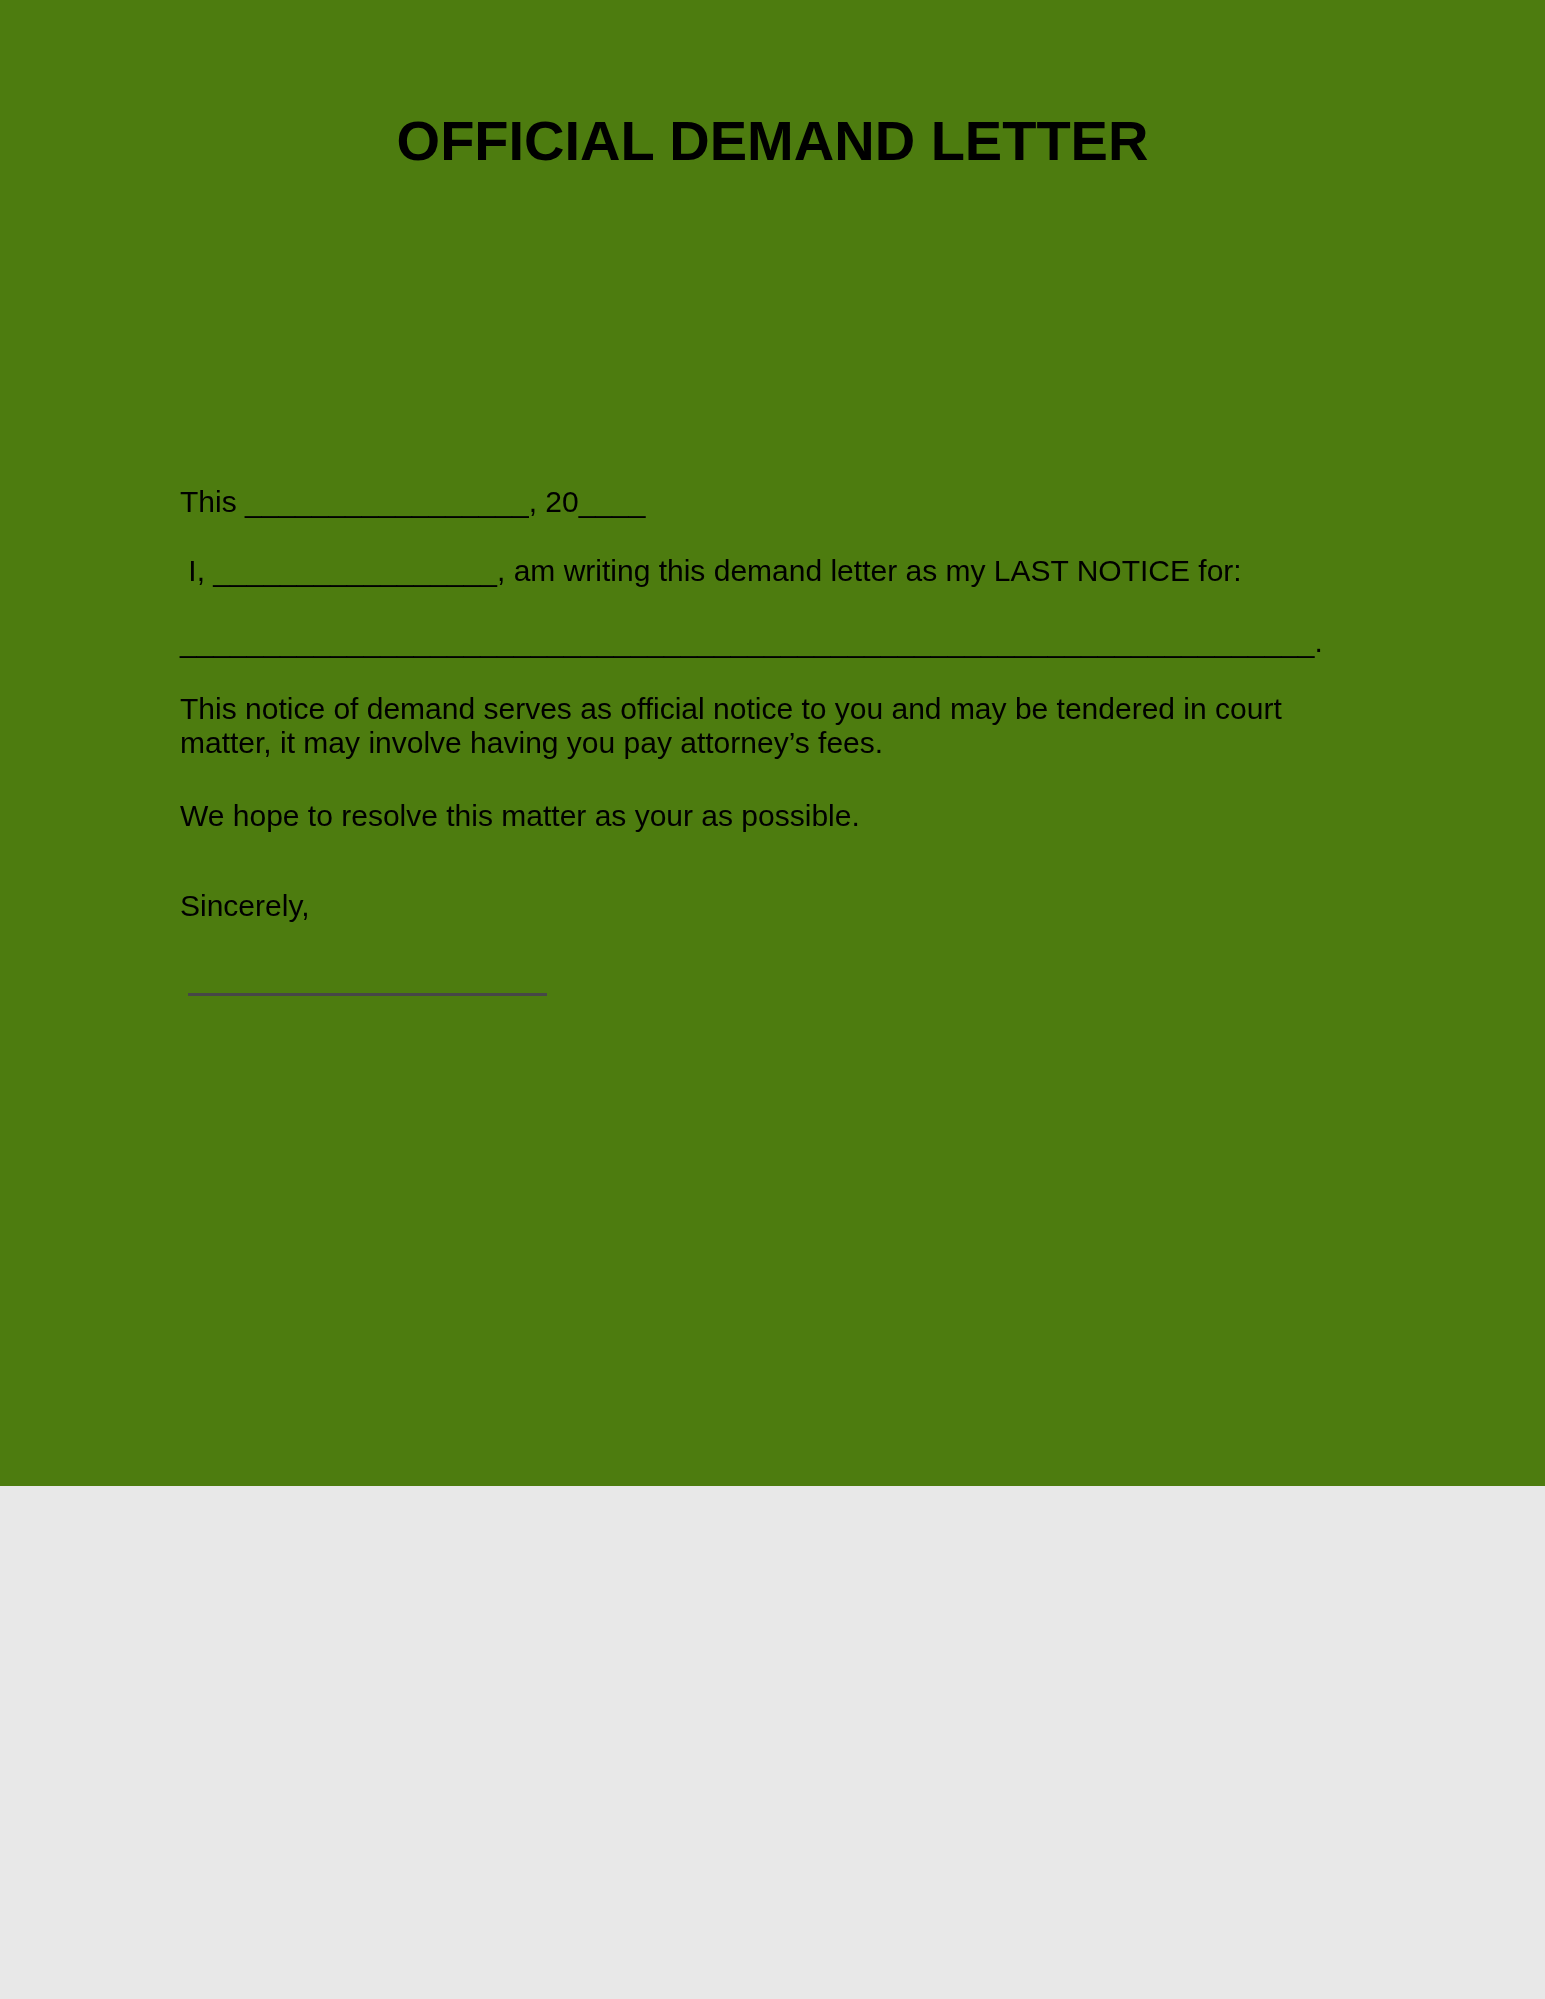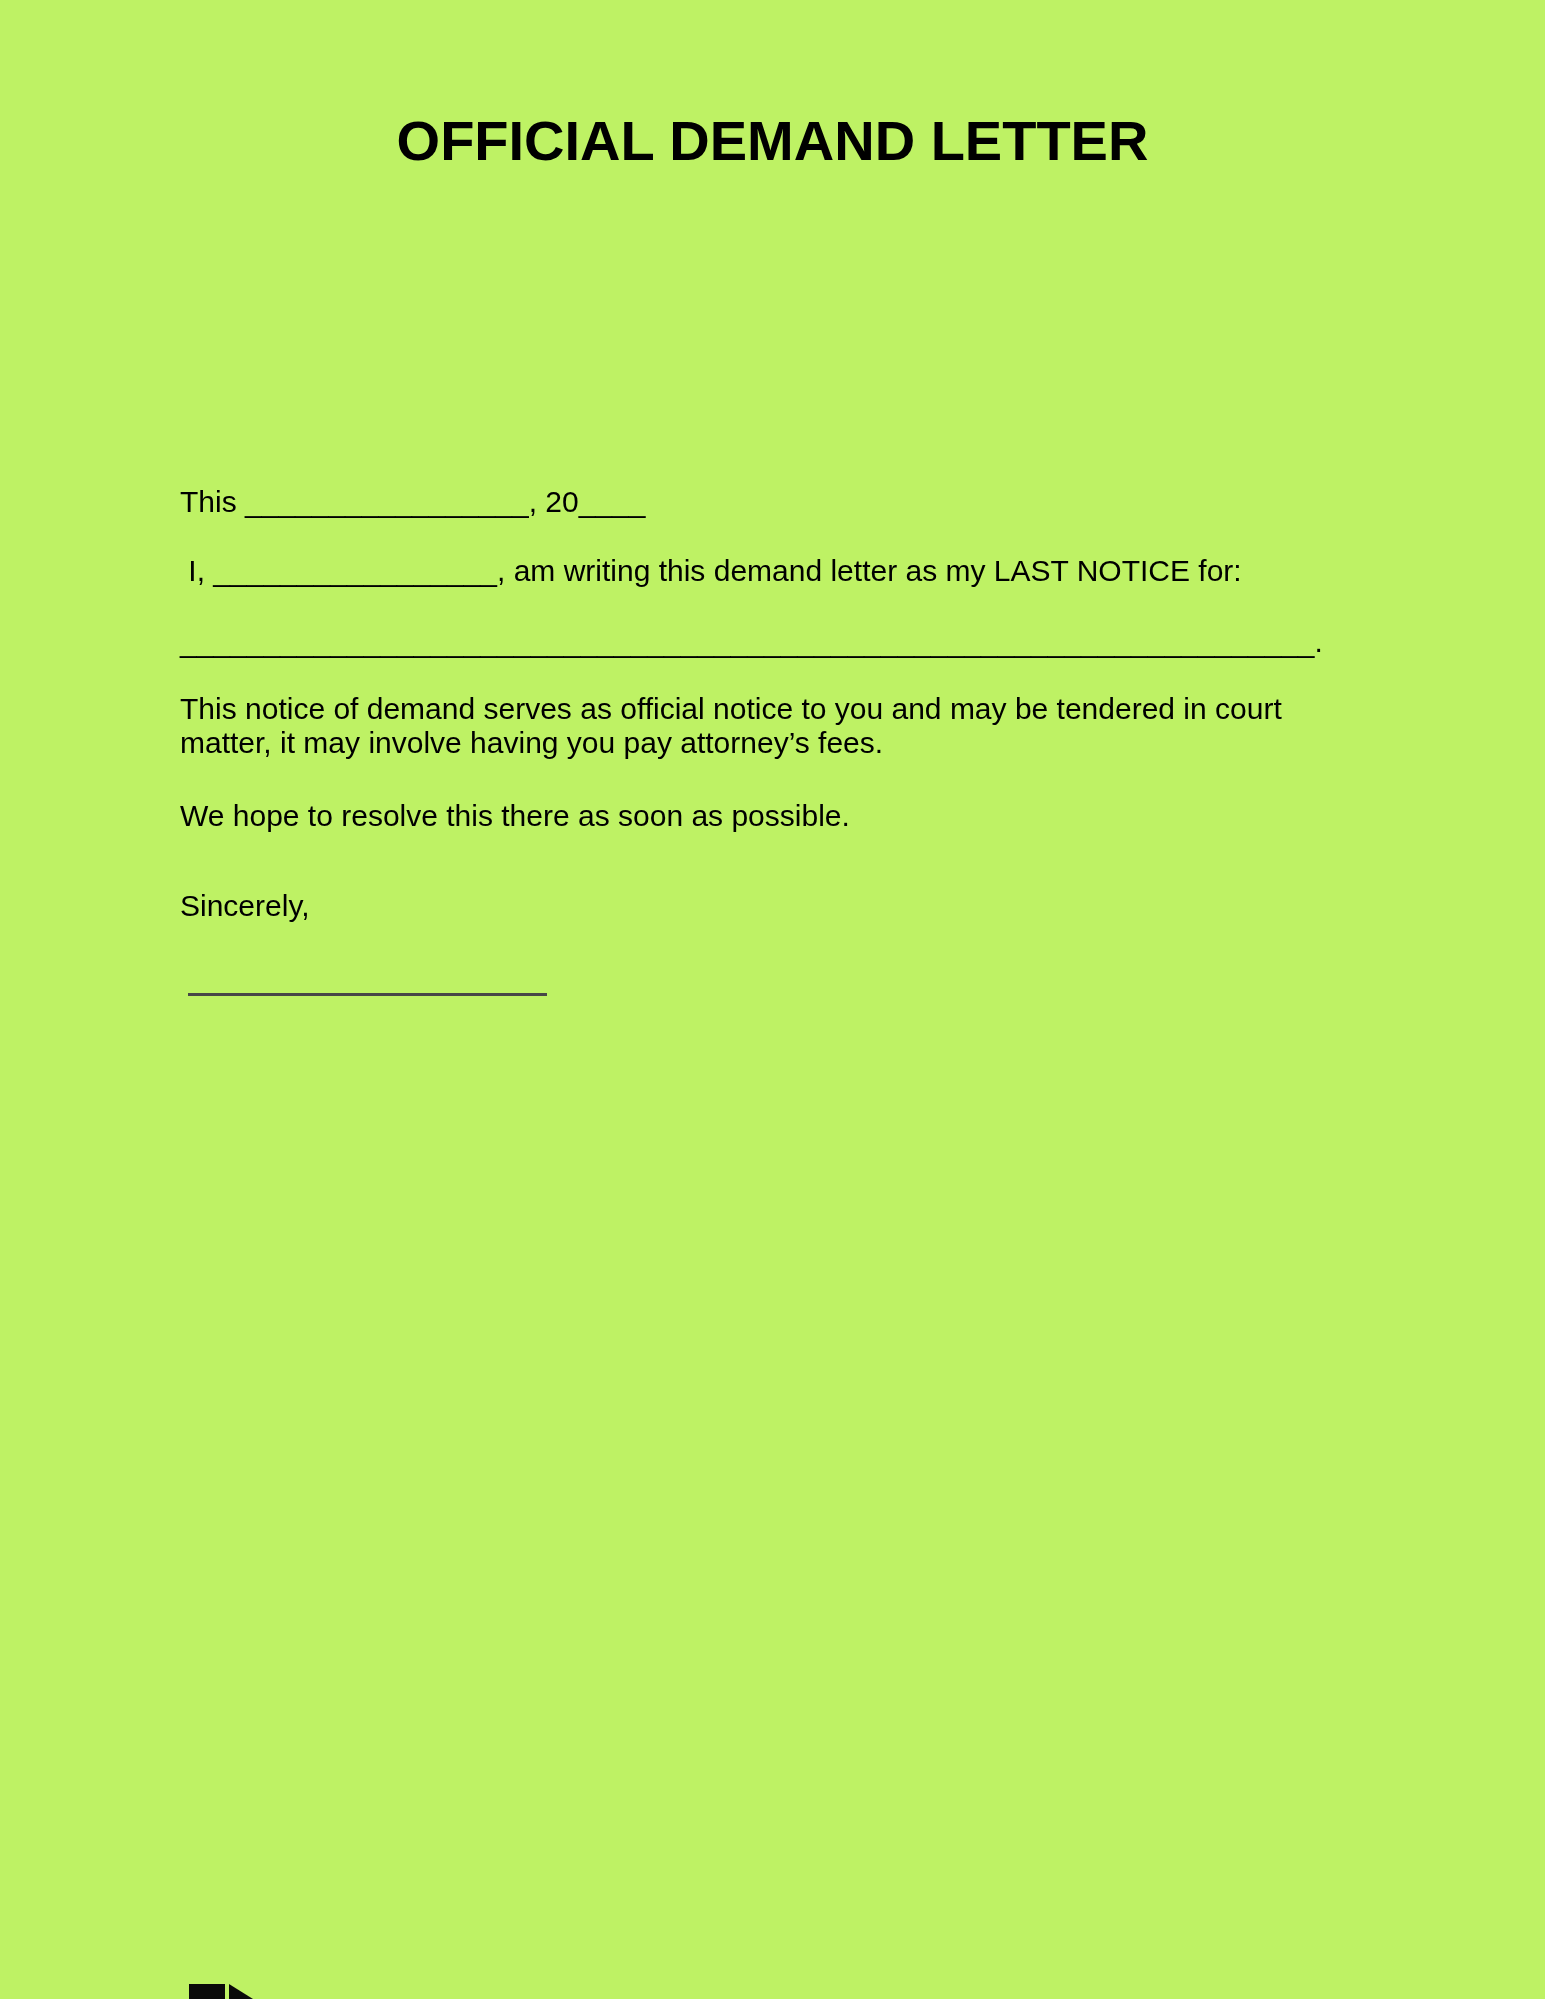--- a/index.html
+++ b/index.html
@@ -1,21 +1,21 @@
 <!DOCTYPE html>
 <html><head>
 <meta charset="utf-8">
 <style>
   * { margin: 0; padding: 0; box-sizing: border-box; }
   html, body { background: #e8e8e8; }
   .page {
     position: relative;
     width: 1545px;
-    height: 1999px;
-    background: #bef264;
+    height: 1486px;
+    background: #4d7c0f;
     overflow: hidden;
     font-family: "Liberation Sans", "DejaVu Sans", sans-serif;
     color: #000000;
   }
   .content {
     padding: 0 180px;
   }
   .doc-title {
     margin-top: 113px;
     font-size: 56px;
@@ -68,21 +68,21 @@
     <div class="bodyline intro-line"> I, _________________, am writing this demand letter as my LAST NOTICE for:</div>
 
     <div class="bodyline reason-line">____________________________________________________________________.</div>
 
 
     <div class="para-2">
       <div class="bodyline">This notice of demand serves as official notice to you and may be tendered in court</div>
       <div class="bodyline">matter, it may involve having you pay attorney’s fees.</div>
     </div>
 
-    <div class="bodyline closing-line">We hope to resolve this there as soon as possible.</div>
+    <div class="bodyline closing-line">We hope to resolve this matter as your as possible.</div>
 
     <div class="bodyline signoff-line">Sincerely,</div>
 
     <div class="signature-line"></div>
 
   </div>
 
   <svg class="footer-icon" viewBox="0 0 64 15" aria-hidden="true">
     <rect x="0" y="0" width="36" height="15" fill="#0a0a0a"></rect>
     <polygon points="40,0 64,15 40,15" fill="#0a0a0a"></polygon>

